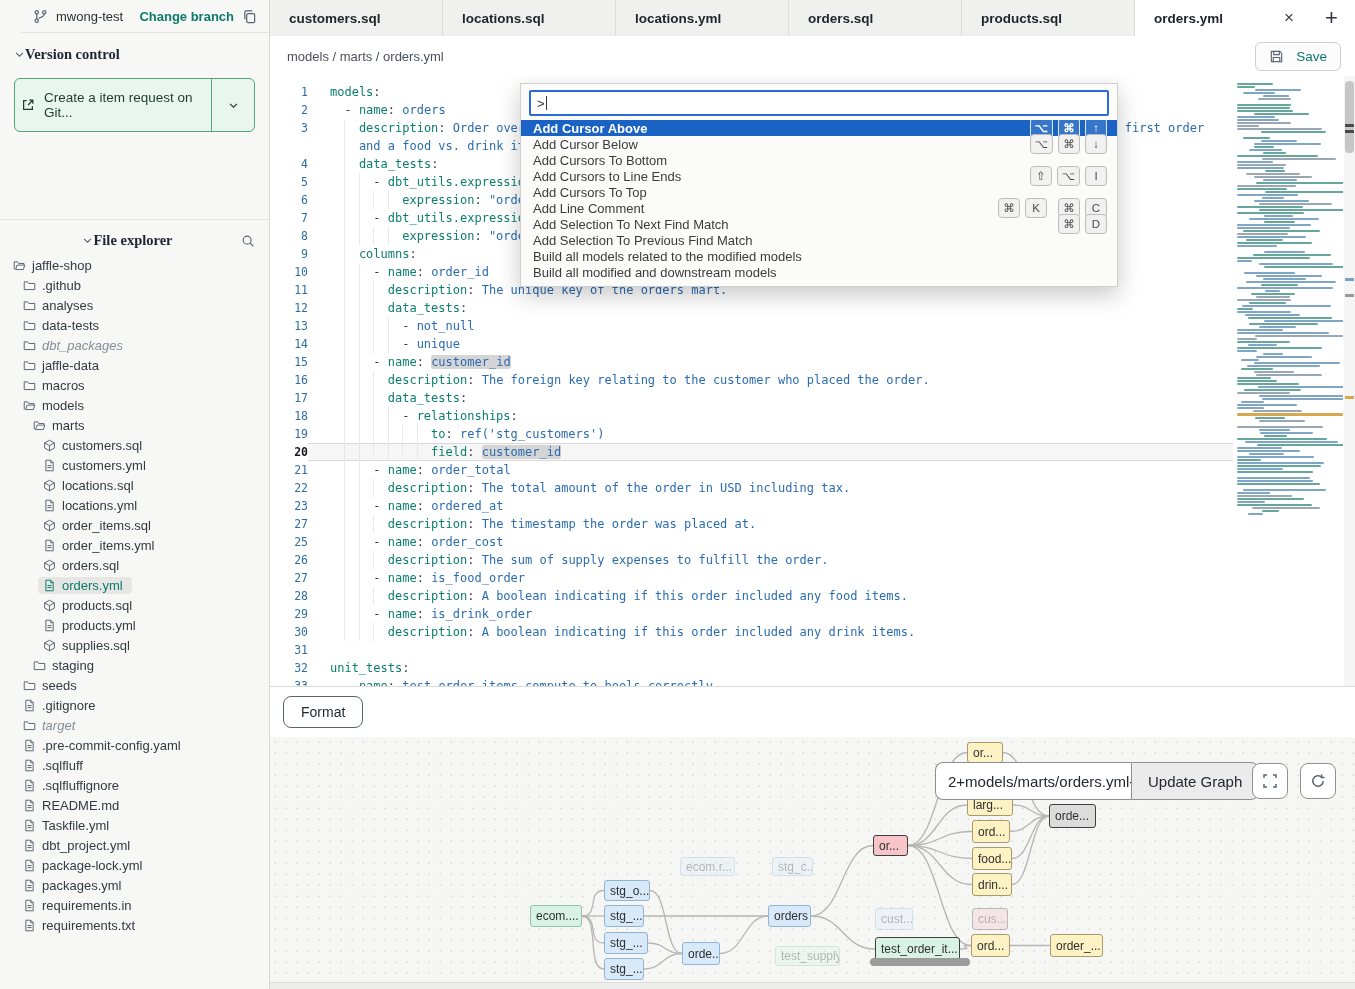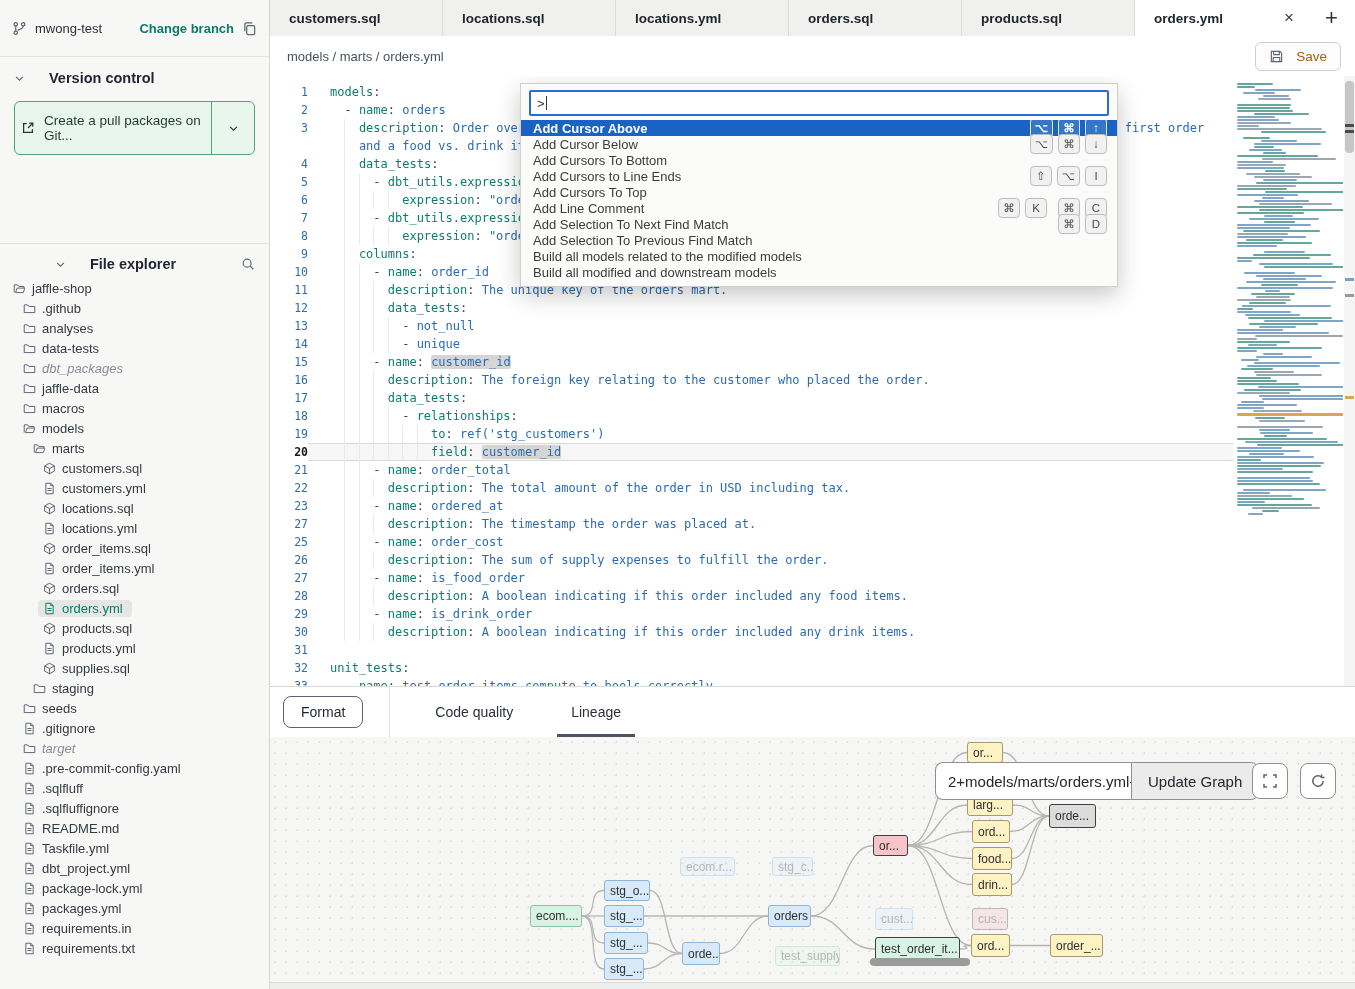--- a/index.html
+++ b/index.html
@@ -3,27 +3,27 @@
 <meta charset="utf-8">
 <style>
   html,body{margin:0;padding:0;}
   body{width:1355px;height:989px;overflow:hidden;background:#fff;
        font-family:"Liberation Sans",sans-serif;color:#222;}
   .app{display:flex;width:1355px;height:989px;}
 
   
   .sidebar{width:270px;box-sizing:border-box;background:#f7f7f6;border-right:1px solid #d6d6d5;
            display:flex;flex-direction:column;flex:none;}
-  .branch-row{height:32px;display:flex;align-items:center;gap:8px;padding:12px 12px;
-              border-bottom:1px solid #e2e2e1;flex:none;}
+  .branch-row{height:32px;display:flex;align-items:center;gap:8px;padding:0 12px;
+              border-bottom:1px solid #e2e2e1;flex:none;margin-left:21px;}
   .branch-name{font-size:13px;color:#2a2f36;}
   .chg-link{margin-left:auto;color:#0c7a6b;font-weight:700;font-size:13px;cursor:pointer;}
   .icon{display:inline-flex;align-items:center;justify-content:center;color:#5b6470;flex:none;}
-  .sec-header{display:flex;align-items:center;gap:24px;padding:0 14px;font-weight:700;
-              font-size:14.5px;color:#1f2430;}
+  .sec-header{display:flex;align-items:center;gap:0;padding:0 14px;font-weight:700;
+              font-size:14.5px;color:#1f2430;font-family:Liberation Serif, serif;}
   .vc{padding-top:13px;height:186px;box-sizing:border-box;flex:none;}
   .pr-btn{margin:15px 14px 0;display:flex;border:1px solid #55a47c;border-radius:6px;
           background:#e9f6ee;overflow:hidden;cursor:pointer;}
   .pr-main{flex:1;display:flex;gap:9px;align-items:center;justify-content:center;
            padding:11px 6px;font-size:13.5px;color:#1d3b31;}
   .pr-caret{width:42px;border-left:1px solid #55a47c;display:flex;align-items:center;justify-content:center;color:#1d3b31;}
   .fe{flex:1;border-top:1px solid #e2e2e1;padding-top:12px;display:flex;flex-direction:column;overflow:hidden;}
   .fe .sec-header .icon{margin-left:auto;}
   .tree{margin-top:8px;flex:1;overflow:hidden;}
   .titem{height:20px;display:flex;align-items:flex-start;cursor:pointer;}
@@ -41,21 +41,21 @@
        border-right:1px solid #dcdcdb;cursor:pointer;}
   .tab.active{background:#fff;border-right:none;}
   .tab .close{margin-left:auto;font-size:17px;font-weight:400;color:#3c424a;cursor:pointer;}
   .tab-fill{flex:1;background:#fff;display:flex;align-items:center;justify-content:center;}
   .plusbtn{font-size:22px;color:#2e333a;cursor:pointer;line-height:1;padding:0 6px;}
 
   .subheader{height:40px;background:#fff;display:flex;align-items:center;
              padding:0 14px 0 17px;box-sizing:border-box;flex:none;}
   .breadcrumb{font-size:13px;color:#49525c;}
   .savebtn{margin-left:auto;display:flex;gap:12px;align-items:center;border:1px solid #cfcfcf;
-           border-radius:6px;background:#fcfcfc;padding:6px 13px;font-size:13.5px;color:#a16207;cursor:pointer;}
+           border-radius:6px;background:#fcfcfc;padding:6px 13px;font-size:13.5px;color:#0f766e;cursor:pointer;}
 
   
   .editor{position:relative;height:610px;background:#fff;overflow:hidden;flex:none;}
   .code{position:absolute;left:0;top:7px;right:122px;}
   .crow{display:flex;height:18px;font-family:"DejaVu Sans Mono",monospace;font-size:12px;line-height:18px;white-space:pre;}
   .num{width:38px;flex:none;text-align:right;color:#2e6da4;font-size:11.5px;}
   .lc{flex:1;padding-left:22px;min-width:0;overflow:hidden;}
   .crow.cur .lc{background:#f6f6f6;box-shadow:inset 0 1px 0 #d9d9d9, inset 0 -1px 0 #d9d9d9;}
   .crow.cur .num{color:#15181d;font-weight:700;}
   .tk-k{color:#0b7e6e;}
@@ -149,21 +149,21 @@
         </span>
         <span>Version control</span>
       </div>
       <div class="pr-btn">
         <div class="pr-main">
           <span class="icon" style="color:#1d3b31">
             <svg width="14" height="14" viewBox="0 0 16 16" fill="none" stroke="currentColor" stroke-width="1.4">
                 <path d="M6.5 3H3v10h10V9.5M9.5 2.5H13.5V6.5M13.2 2.8L8 8"></path>
               </svg>
           </span>
-          <span>Create a pull packages on Git...</span>
+          <span>Create a item request on Git...</span>
         </div>
         <div class="pr-caret">
           <svg width="11" height="11" viewBox="0 0 16 16" fill="none" stroke="currentColor" stroke-width="1.6">
               <path d="M3 5.5l5 5 5-5"></path>
             </svg>
         </div>
       </div>
     </div>
 
     <div class="fe">
@@ -897,24 +897,20 @@
             <div class="pal-item">
               <span>Build all modified and downstream models</span>
               <span class="keys"></span>
             </div>
           </div>
       </div>
     </div>
 
     <div class="bottombar">
       <button class="formatbtn">Format</button>
-      <div class="bp-tabs">
-        <div class="bp-tab">Code quality</div>
-        <div class="bp-tab active">Lineage</div>
-      </div>
     </div>
 
     <div class="lineage">
       <svg class="edges" id="edges" width="1085" height="245">
           <path d="M312,179 C330,179 316,153.5 334,153.5" fill="none" stroke="#b5b5b3" stroke-width="1.3"></path>
           <path d="M312,179 C330,179 316,179 334,179" fill="none" stroke="#b5b5b3" stroke-width="1.3"></path>
           <path d="M312,179 C330,179 316,206 334,206" fill="none" stroke="#b5b5b3" stroke-width="1.3"></path>
           <path d="M312,179 C330,179 316,232 334,232" fill="none" stroke="#b5b5b3" stroke-width="1.3"></path>
           <path d="M380,153.5 C398,153.5 394,216.5 412,216.5" fill="none" stroke="#b5b5b3" stroke-width="1.3"></path>
           <path d="M378,206 C396,206 394,216.5 412,216.5" fill="none" stroke="#b5b5b3" stroke-width="1.3"></path>

